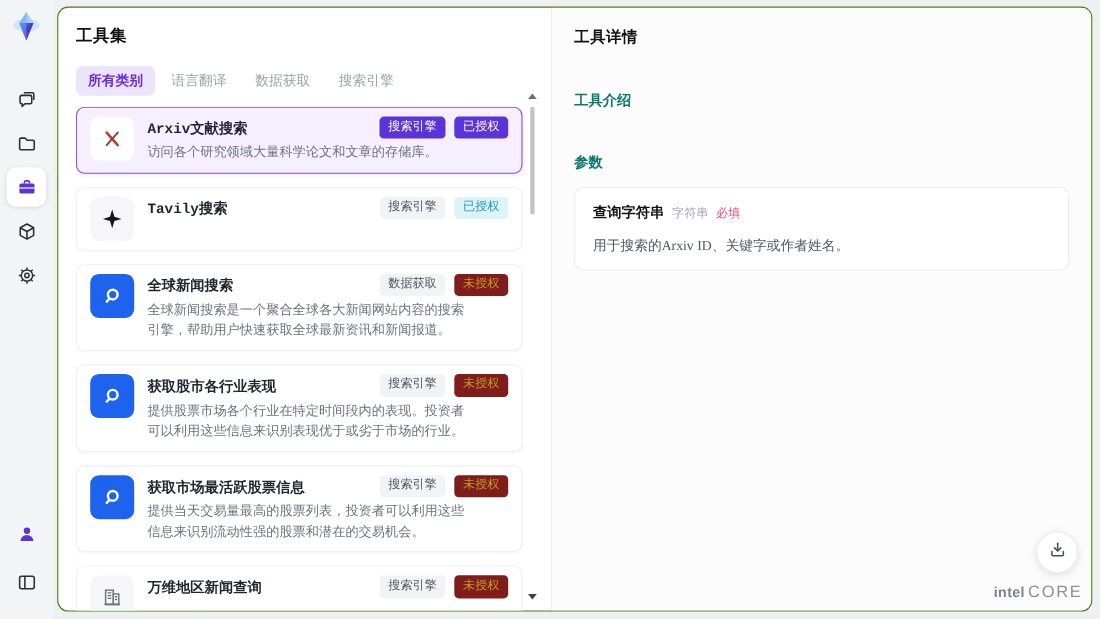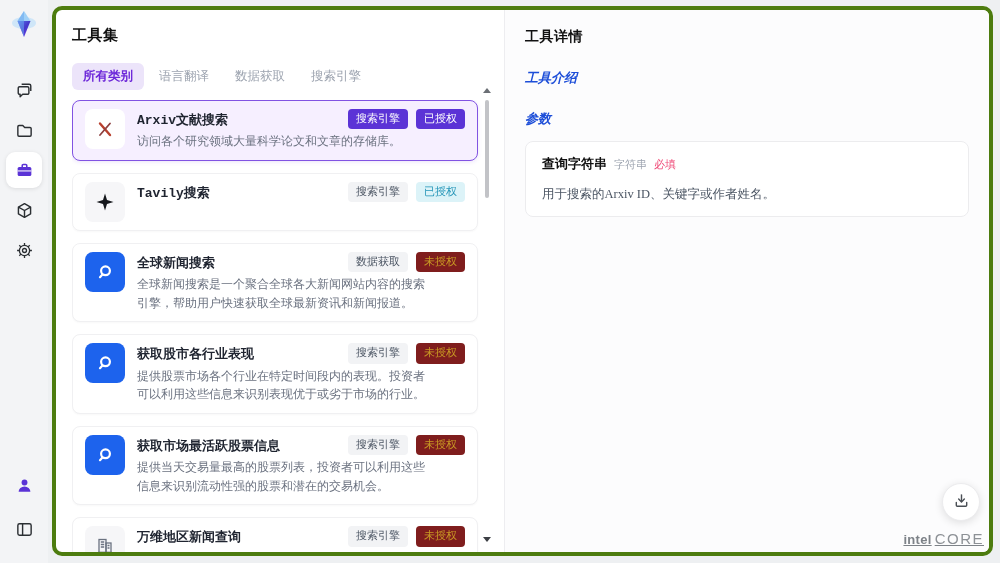--- a/index.html
+++ b/index.html
@@ -22,21 +22,21 @@
   .nav-icon {
     width:36px; height:36px; border-radius:9px;
     display:flex; align-items:center; justify-content:center;
     margin:4px 0; color:#2b2f33; cursor:pointer;
   }
   .nav-icon.active { background:#ffffff; color:#5b33d6; box-shadow:0 1px 4px rgba(0,0,0,.10); }
   .rail-spacer { flex:1; }
   
   .app-card {
     position:absolute; left:52px; top:6px; width:941px; height:550px;
-    background:#ffffff; border:4px solid #4d7c0f; border-radius:10px;
+    background:#ffffff; border:1px solid #4d7c0f; border-radius:10px;
     display:flex; overflow:hidden;
   }
   .list-panel { width:448px; padding:16px 0 0 16px; position:relative; }
   .panel-divider { width:1px; background:#ededf0; }
   .detail-panel { flex:1; background:#fcfcfd; padding:18px 20px; }
 
   .list-title { font-size:15px; font-weight:bold; color:#111; letter-spacing:.5px; }
 
   .tabs { display:flex; align-items:center; gap:4px; margin-top:18px; }
   .tab { font-size:12.5px; color:#9ca3af; padding:5px 11px; border-radius:6px; cursor:pointer; white-space:nowrap; }
@@ -73,40 +73,40 @@
   .scroll-up, .scroll-down {
     position:absolute; left:0; width:0; height:0;
     border-left:4px solid transparent; border-right:4px solid transparent;
   }
   .scroll-up   { top:0; border-bottom:5px solid #6b6f75; }
   .scroll-down { bottom:0; border-top:5px solid #3c3f44; }
   .scroll-thumb { position:absolute; top:12px; left:2px; width:4px; height:98px; background:#c2c3c7; border-radius:2px; }
 
   
   .detail-title { font-size:14px; font-weight:bold; color:#111; letter-spacing:.5px; }
-  .section-h { font-size:13px; font-weight:bold; color:#1d4ed8; margin-top:23px;font-style:italic; }
+  .section-h { font-size:13px; font-weight:bold; color:#0f766e; margin-top:39px; }
   .info-box {
     background:#fff; border:1px solid #ececee; border-radius:8px;
     padding:12px 16px; margin-top:13px; font-size:12.5px; color:#374151; line-height:1.6;
   }
   .param-row { display:flex; align-items:baseline; }
   .param-name { font-size:13px; font-weight:bold; color:#111; }
   .param-type { font-size:11px; color:#9ca3af; margin-left:7px; }
   .param-req  { font-size:11px; color:#ef4a77; margin-left:7px; }
   .param-desc { margin-top:9px; font-size:12.5px; color:#4b5563;font-family:Liberation Serif, serif; }
 
   
   .fab {
     position:absolute; right:20px; bottom:42px; width:38px; height:38px; border-radius:50%;
     background:#fff; border:1px solid #ececee; box-shadow:0 2px 8px rgba(0,0,0,.12);
     display:flex; align-items:center; justify-content:center; cursor:pointer;
   }
   .intel {
     position:absolute; right:16px; bottom:16px; color:#7d8288;
-    display:flex; align-items:flex-end; gap:3px; user-select:none;text-decoration:underline;
+    display:flex; align-items:center; gap:3px; user-select:none;
   }
   .intel .i1 { font-size:13px; font-weight:bold; letter-spacing:.3px; }
   .intel .i2 { font-size:15px; letter-spacing:1.5px; color:#8d9196; text-transform:uppercase; }
 </style>
 </head>
 <body>
 
 <div class="rail">
   <div class="logo">
     <svg viewBox="0 0 32 32" width="32" height="32">

